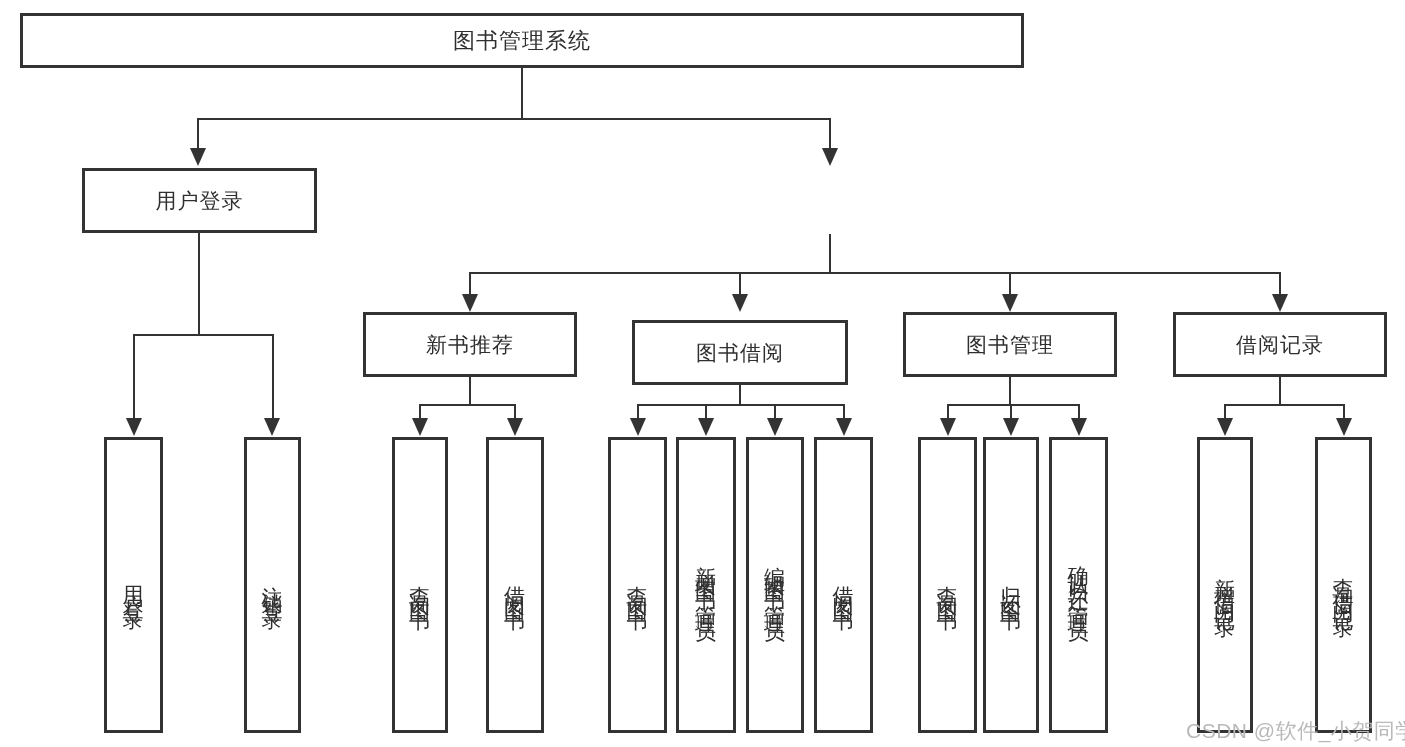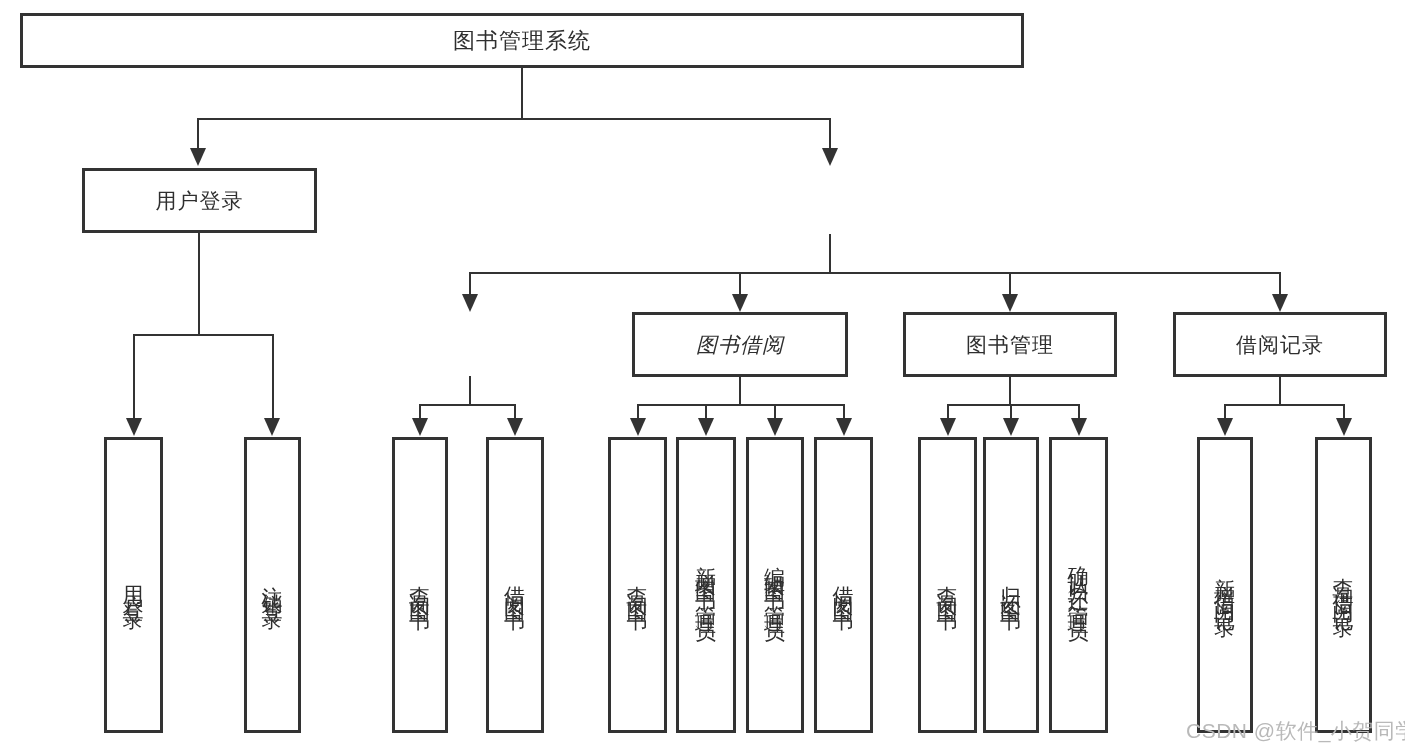--- a/index.html
+++ b/index.html
@@ -94,21 +94,24 @@
   <div class="head" style="left:1336px;top:418px;"></div>
 
   <div class="box hbox root" style="left:20px;top:13px;width:1004px;height:55px;">
     <span class="lbl">图书管理系统</span>
   </div>
 
   <div class="box hbox" style="left:82px;top:168px;width:235px;height:65px;">
     <span class="lbl">用户登录</span>
   </div>
 
-  <div class="box hbox" style="left:632px;top:312px;width:216px;height:65px;font-style:italic;">
+  <div class="box hbox" style="left:363px;top:312px;width:214px;height:65px;">
+    <span class="lbl">新书推荐</span>
+  </div>
+  <div class="box hbox" style="left:632px;top:320px;width:216px;height:65px;">
     <span class="lbl">图书借阅</span>
   </div>
   <div class="box hbox" style="left:903px;top:312px;width:214px;height:65px;">
     <span class="lbl">图书管理</span>
   </div>
   <div class="box hbox" style="left:1173px;top:312px;width:214px;height:65px;">
     <span class="lbl">借阅记录</span>
   </div>
 
   <div class="box vbox" style="left:104px;top:437px;width:59px;height:296px;">

